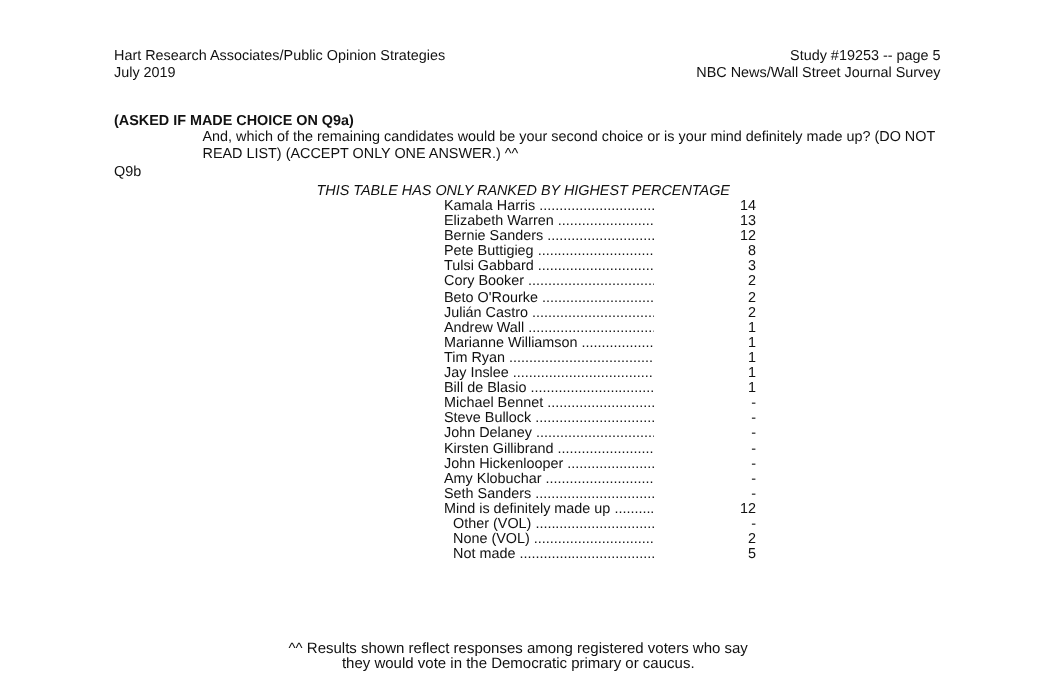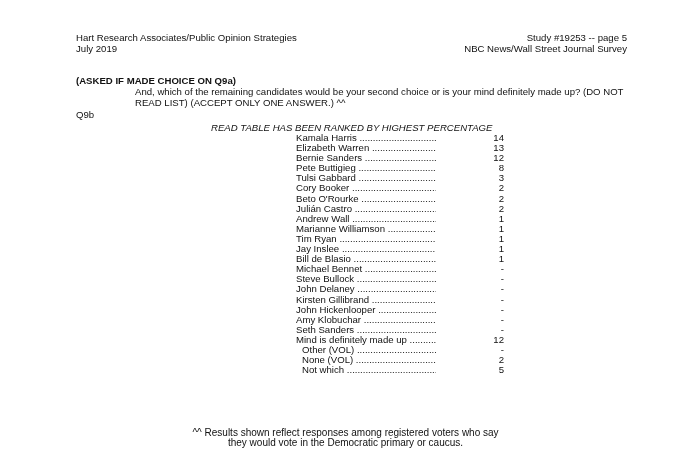--- a/index.html
+++ b/index.html
@@ -29,21 +29,21 @@
 </div>
 <div class="abs hdr-right">
   <div>Study #19253 -- page 5</div>
   <div>NBC News/Wall Street Journal Survey</div>
 </div>
 
 <div class="abs asked">(ASKED IF MADE CHOICE ON Q9a)</div>
 <div class="abs qnum">Q9b</div>
 <div class="abs qtext">And, which of the remaining candidates would be your second choice or is your mind definitely made up? (DO NOT READ LIST) (ACCEPT ONLY ONE ANSWER.) ^^</div>
 
-<div class="abs ranked">READ TABLE HAS BEEN RANKED BY HIGHEST PERCENTAGE</div>
+<div class="abs ranked">THIS TABLE HAS ONLY RANKED BY HIGHEST PERCENTAGE</div>
 
 <div class="tbl" id="tbl">
     <div class="row">
       <div class="lbl"><span>Kamala Harris</span> <span class="dots"></span></div>
       <div class="val">14</div>
     </div>
     <div class="row">
       <div class="lbl"><span>Elizabeth Warren</span> <span class="dots"></span></div>
       <div class="val">13</div>
     </div>
@@ -125,21 +125,21 @@
     </div>
     <div class="row">
       <div class="lbl indent"><span>Other (VOL)</span> <span class="dots"></span></div>
       <div class="val">-</div>
     </div>
     <div class="row">
       <div class="lbl indent"><span>None (VOL)</span> <span class="dots"></span></div>
       <div class="val">2</div>
     </div>
     <div class="row">
-      <div class="lbl indent"><span>Not which</span> <span class="dots"></span></div>
+      <div class="lbl indent"><span>Not made</span> <span class="dots"></span></div>
       <div class="val">5</div>
     </div>
   </div>
 
 <div class="abs foot">
   <div>^^ Results shown reflect responses among registered voters who say</div>
   <div>they would vote in the Democratic primary or caucus.</div>
 </div>
 
 </body></html>

